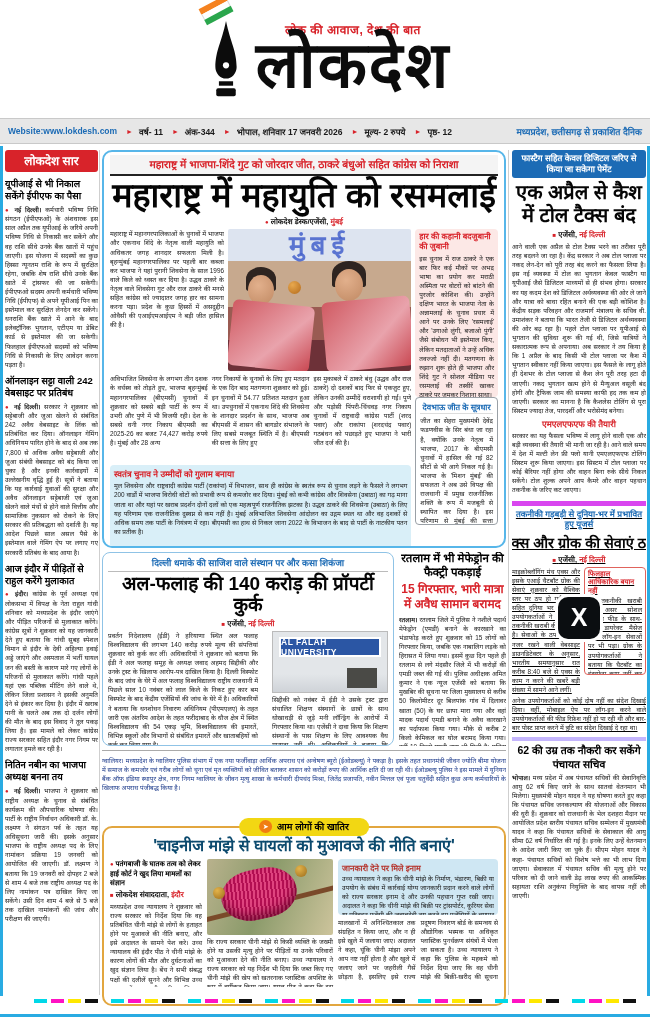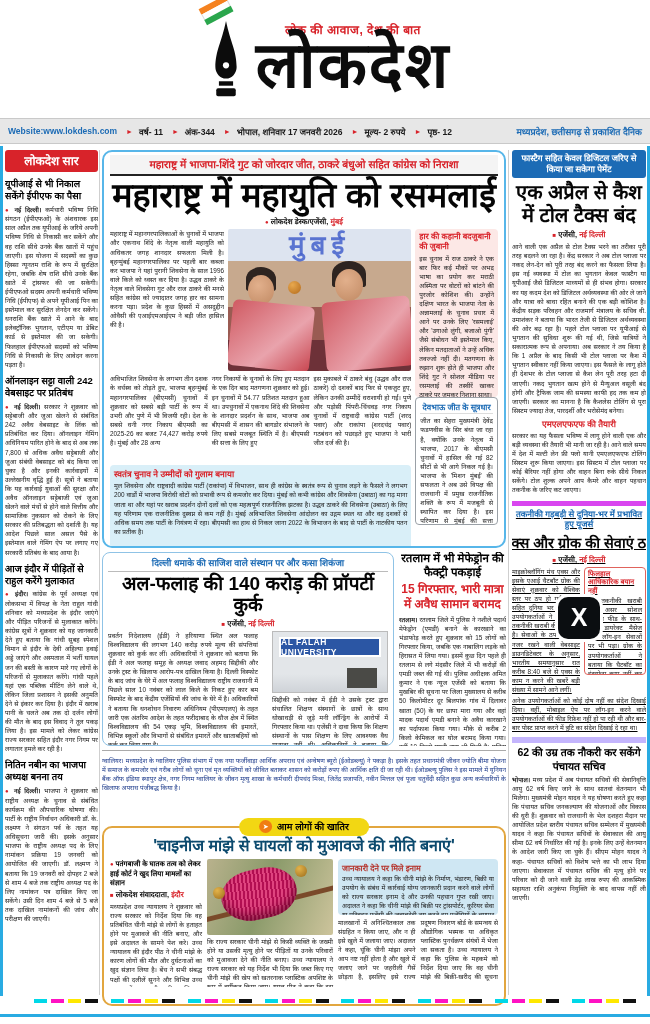--- a/index.html
+++ b/index.html
@@ -116,21 +116,21 @@
   .rail .byline { text-align:center; }
   .red-sub { color:#d8232a; font-size:8.5px; font-weight:bold; text-align:center; margin:3px 0 2px; }
   .x-sec { position:relative; margin-top:6px; border-top:5px solid #d946ef; padding-top:3px;text-decoration:underline; }
   .x-kicker { color:#1c6bb5; font-weight:bold; font-size:8.5px; text-align:center; line-height:1.25; }
   .x-headline { position:relative; left:-24px; width:182px; font-size:14.5px; font-weight:900; text-align:center; white-space:nowrap; color:#050505; margin:2px 0 1px; }
   .x-grid { position:relative; display:flex; gap:4px; }
   .x-grid .colL { flex:1; }
   .stand-box { width:62px; border:1px solid #e0635c; border-radius:4px; padding:2px 3px; overflow:hidden; height:108px; }
   .stand-box h4 { color:#d8232a; font-size:7px; line-height:1.2; margin-bottom:1px; }
   .x-logo { position:absolute; left:50%; top:30px; transform:translateX(-50%); width:42px; height:42px; background:#0b0e11; border-radius:10px; color:#fff; display:flex; align-items:center; justify-content:center; font-size:25px; font-weight:900; box-shadow:0 0 0 3px #fff; }
-  .pan-sec { margin-top:5px; border-top:6px solid #c4b5fd; padding-top:3px; }
+  .pan-sec { margin-top:5px; border-top:4px solid #c4b5fd; padding-top:3px; }
   .pan-head { font-size:10.5px; line-height:1.25; text-align:center; color:#000; margin-bottom:2px; }
 
   
   .reg-row { position:absolute; top:999px; left:34px; right:14px; display:flex; justify-content:space-between; }
   .grp { display:flex; gap:4px; }
   .mark { width:13px; height:4px; display:inline-block; }
 </style>
 </head>
 <body>
 

